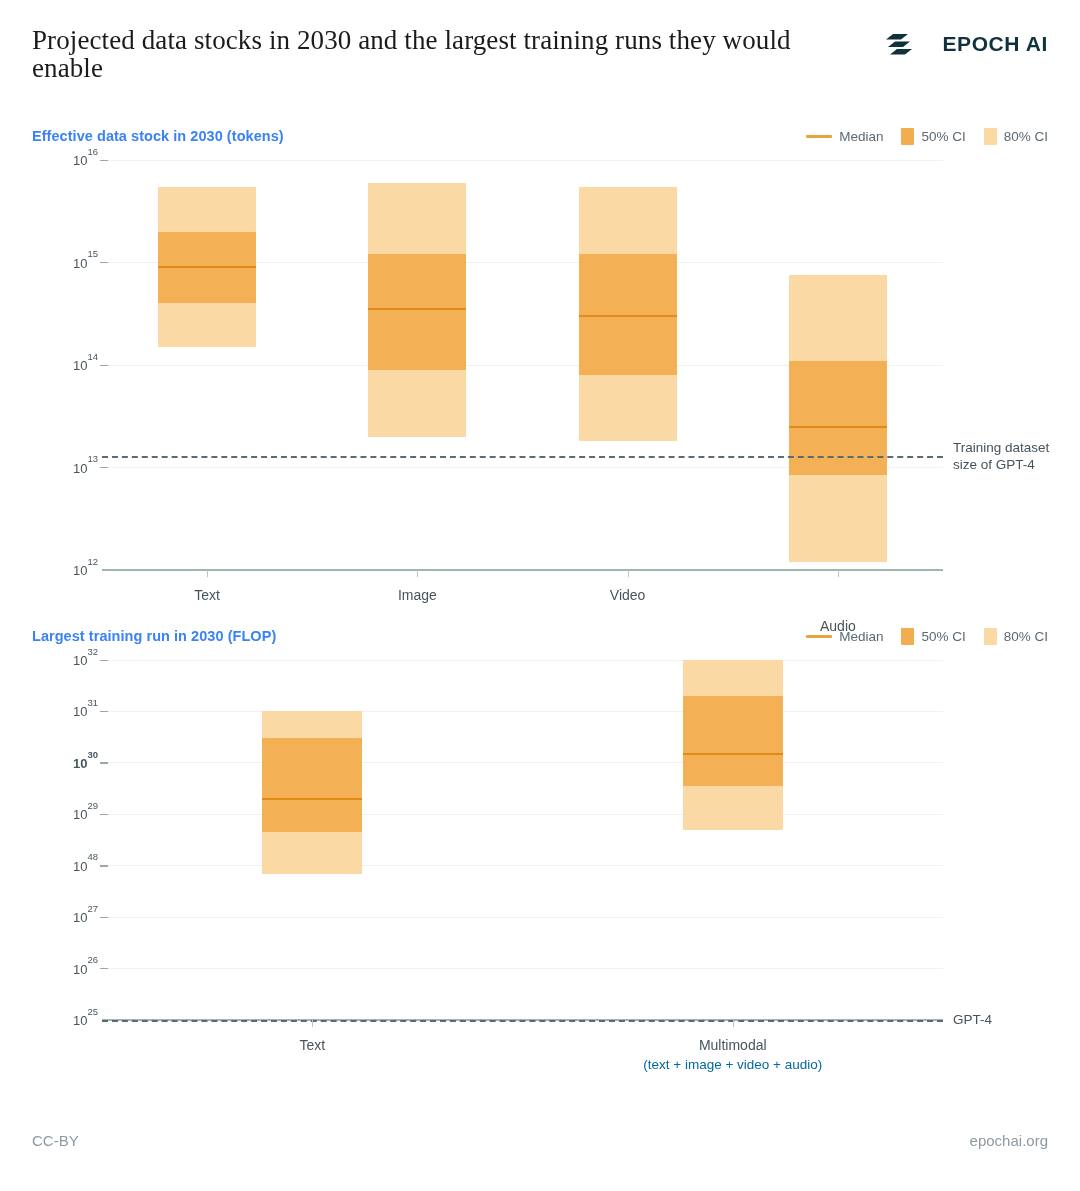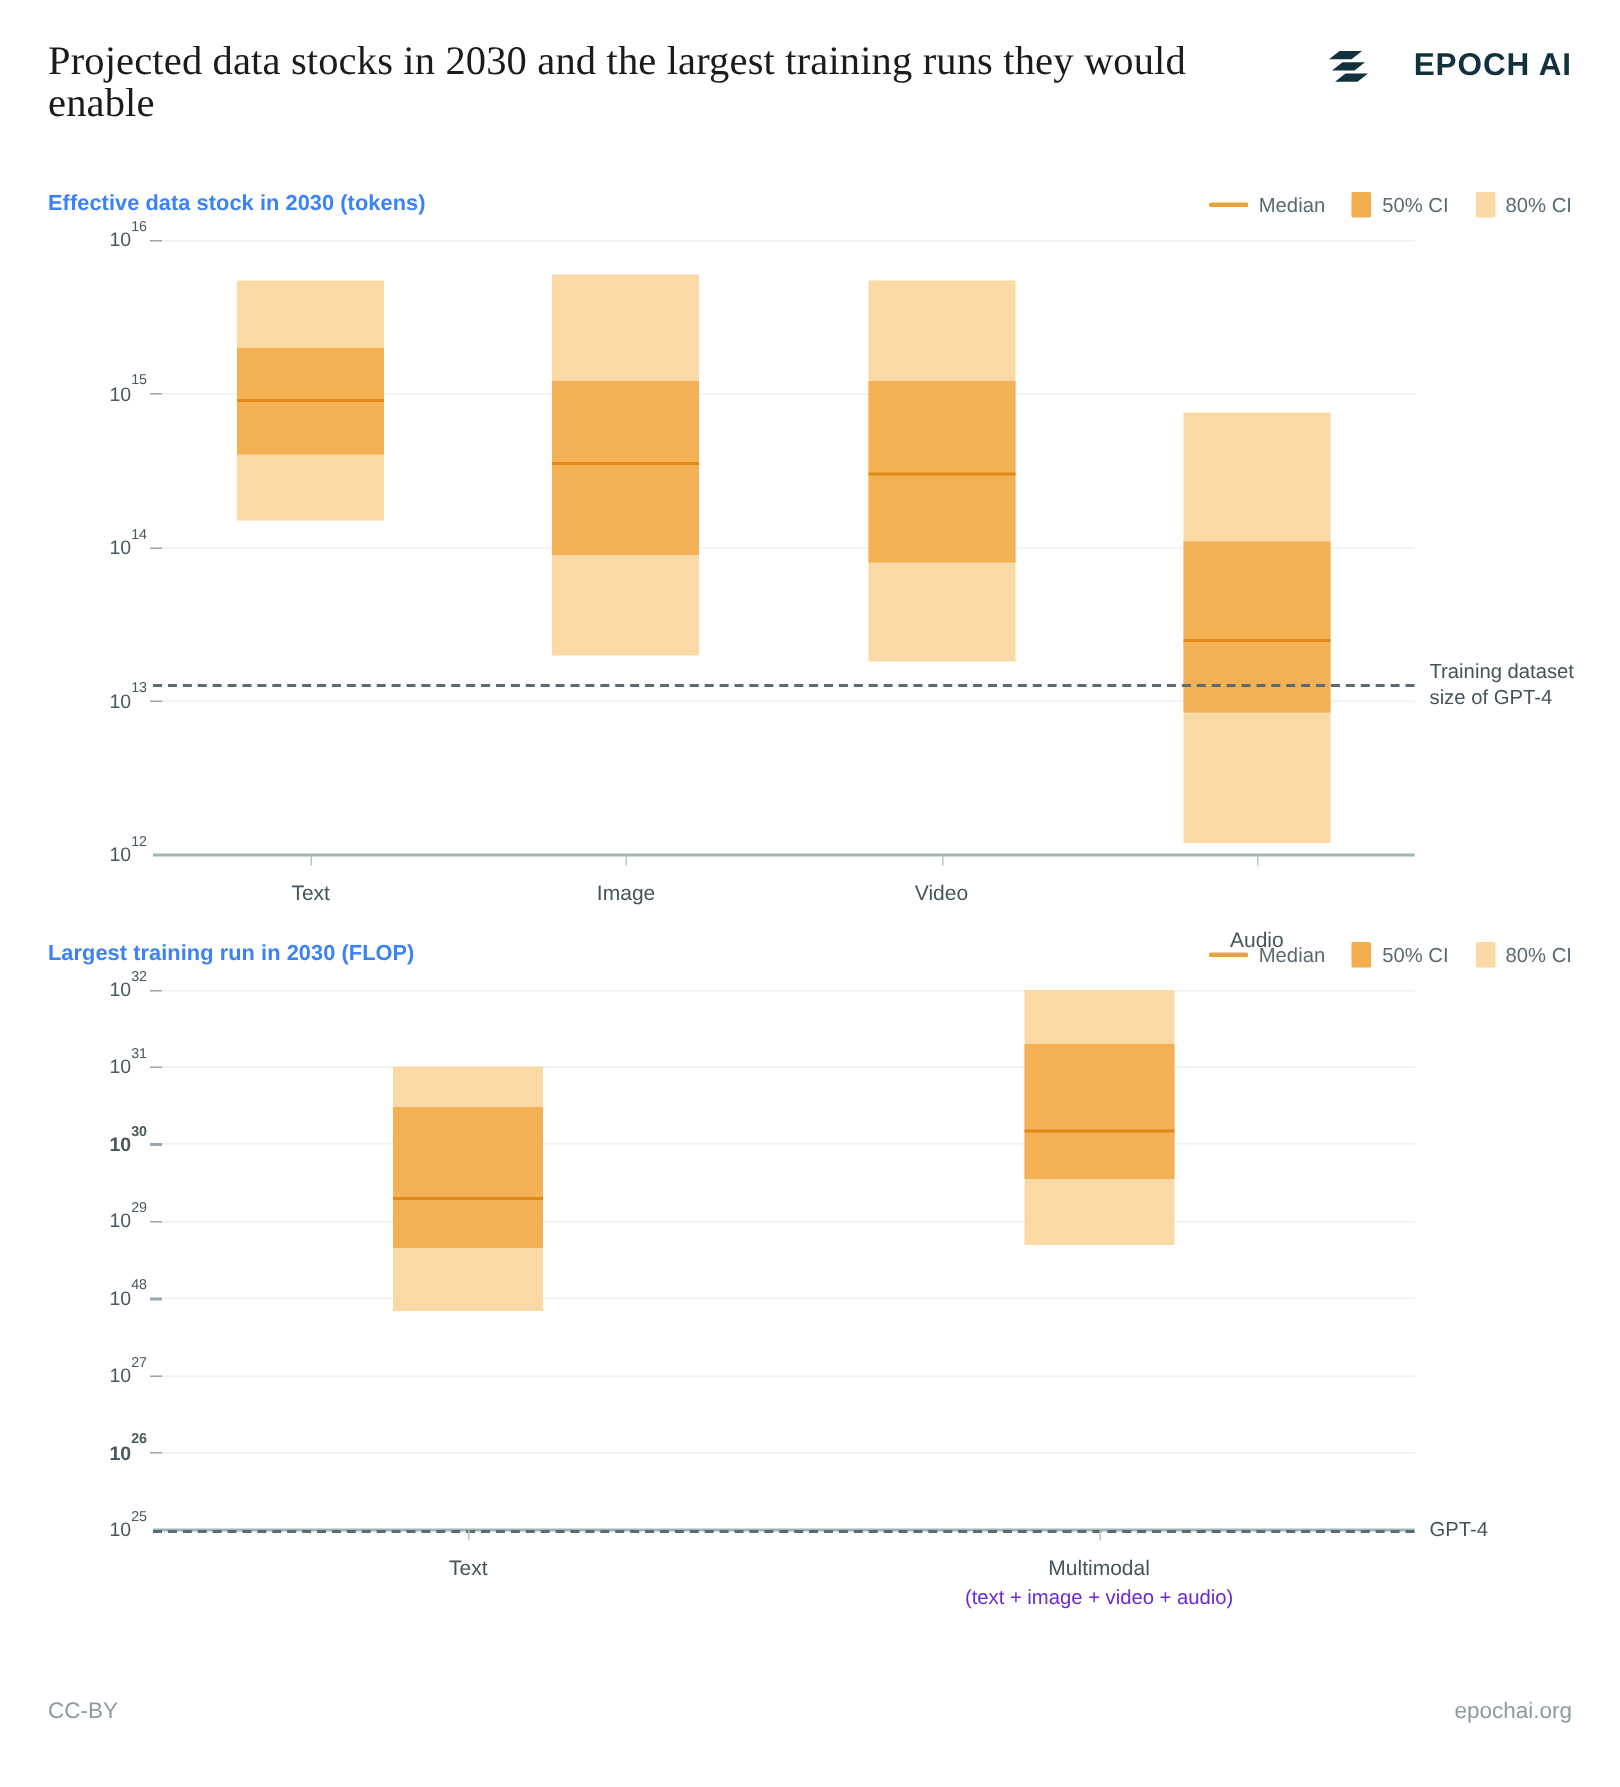--- a/index.html
+++ b/index.html
@@ -64,21 +64,21 @@
   }
   .reflabel{
     position:absolute;font-size:13.5px;color:#45535b;line-height:17px;white-space:nowrap;
   }
 
   .xtick{position:absolute;width:1px;height:7px;background:#b9c6c6;top:0;}
   .xlabel{
     position:absolute;text-align:center;font-size:14px;color:#46545c;
     transform:translateX(-50%);line-height:19px;
   }
-  .xlabel .sub{display:block;font-size:13.5px;color:#6d28d9;}
+  .xlabel .sub{display:block;font-size:13.5px;color:#0369a1;}
 
   
   .caption{
     position:absolute;left:32px;top:1085px;width:1000px;
     font-size:15.5px;color:#68767e;
   }
   .footer{position:absolute;left:32px;top:1132px;width:1016px;height:24px;}
   .footer-left{position:absolute;left:0;top:0;font-size:15px;color:#8d9aa1;}
   .footer-right{position:absolute;right:0;top:0;font-size:15px;color:#8d9aa1;}
 </style>
@@ -201,21 +201,21 @@
         <div class="ytick-dash" style="top: 153.786px;"></div>
         <div class="yt" style="top: 145.286px;">10<sup>29</sup></div>
         <div class="gridline" style="top: 205.214px;"></div>
         <div class="ytick-dash" style="top: 205.214px;"></div>
         <div class="yt" style="top: 196.714px;">10<sup>48</sup></div>
         <div class="gridline" style="top: 256.643px;"></div>
         <div class="ytick-dash" style="top: 256.643px;"></div>
         <div class="yt" style="top: 248.143px;">10<sup>27</sup></div>
         <div class="gridline" style="top: 308.071px;"></div>
         <div class="ytick-dash" style="top: 308.071px;"></div>
-        <div class="yt" style="top: 299.571px; font-weight: bold;">10<sup>26</sup></div>
+        <div class="yt" style="top: 299.571px;">10<sup>26</sup></div>
         <div class="axis-base" style="top: 359.25px;"></div>
         <div class="yt" style="top: 351px;">10<sup>25</sup></div>
         <div class="bar" style="left: 230.25px; width: 100px; top: 51.4286px; height: 162.252px;">
           <div class="band80" style="top: 0px; height: 162.252px;"></div>
           <div class="band50" style="top: 26.8909px; height: 93.801px;"></div>
           <div class="median" style="top: 86.2756px;"></div>
         </div>
         <div class="bar" style="left: 650.75px; width: 100px; top: 0px; height: 169.767px;">
           <div class="band80" style="top: 0px; height: 169.767px;"></div>
           <div class="band50" style="top: 35.947px; height: 90.358px;"></div>

